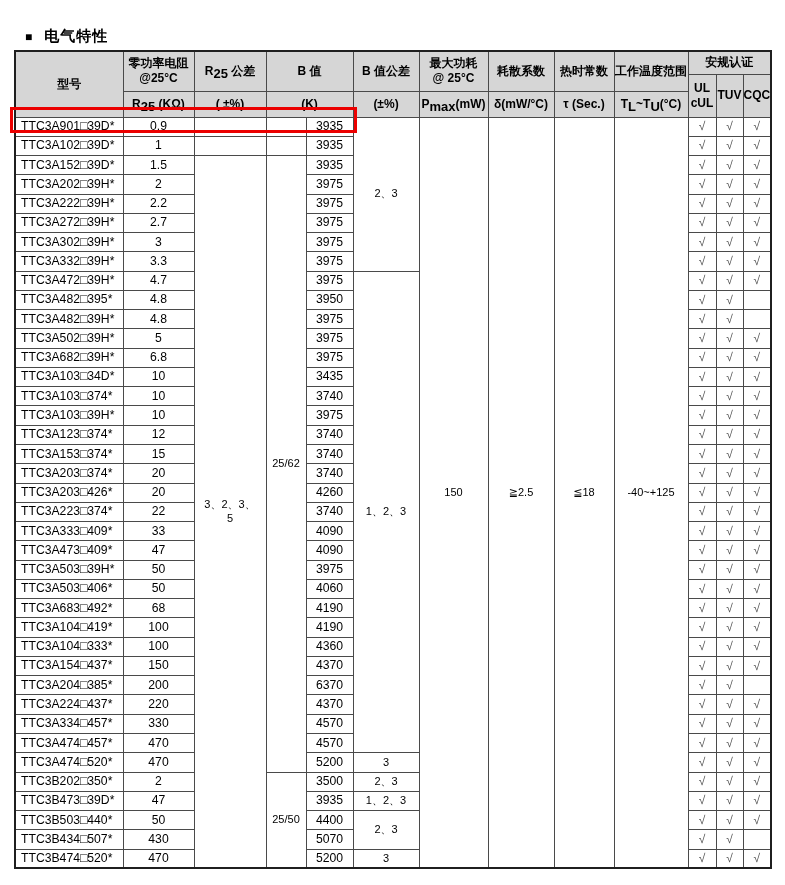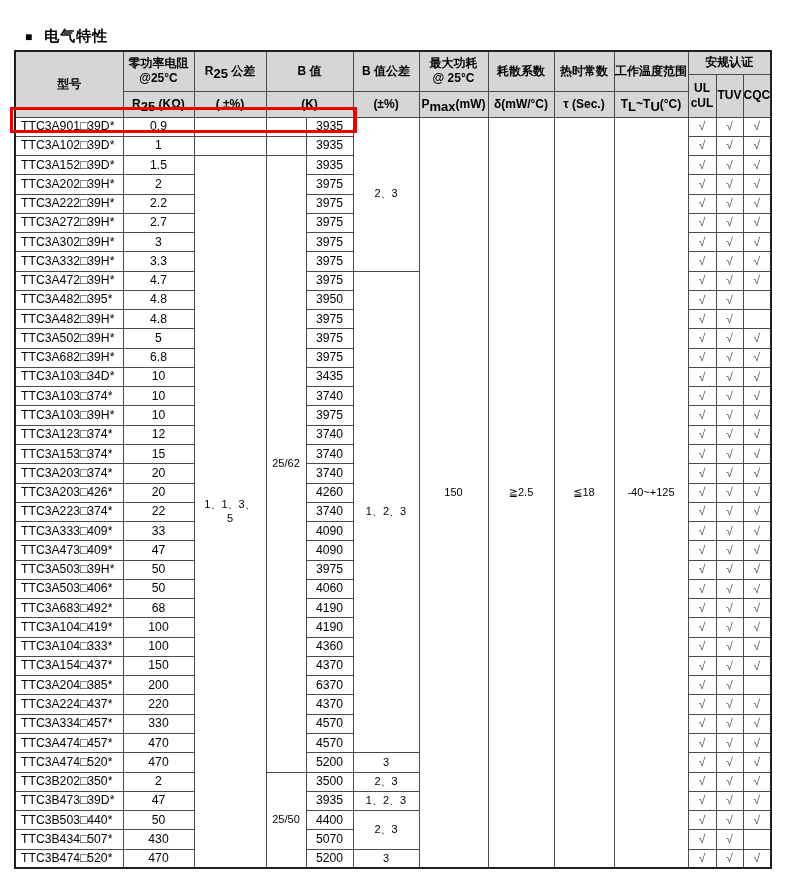--- a/index.html
+++ b/index.html
@@ -141,21 +141,21 @@
             <td class="merged"></td>
             <td class="merged"></td>
             <td class="num">3935</td>
             <td class="check">√</td>
             <td class="check">√</td>
             <td class="check">√</td>
           </tr>
           <tr>
             <td class="model">TTC3A152□39D*</td>
             <td class="num">1.5</td>
-            <td class="merged narrow-wrap" rowspan="37">1、1、3、5</td>
+            <td class="merged narrow-wrap" rowspan="37">3、2、3、5</td>
             <td class="merged" rowspan="32">25/62</td>
             <td class="num">3935</td>
             <td class="check">√</td>
             <td class="check">√</td>
             <td class="check">√</td>
           </tr>
           <tr>
             <td class="model">TTC3A202□39H*</td>
             <td class="num">2</td>
             <td class="num">3975</td>

